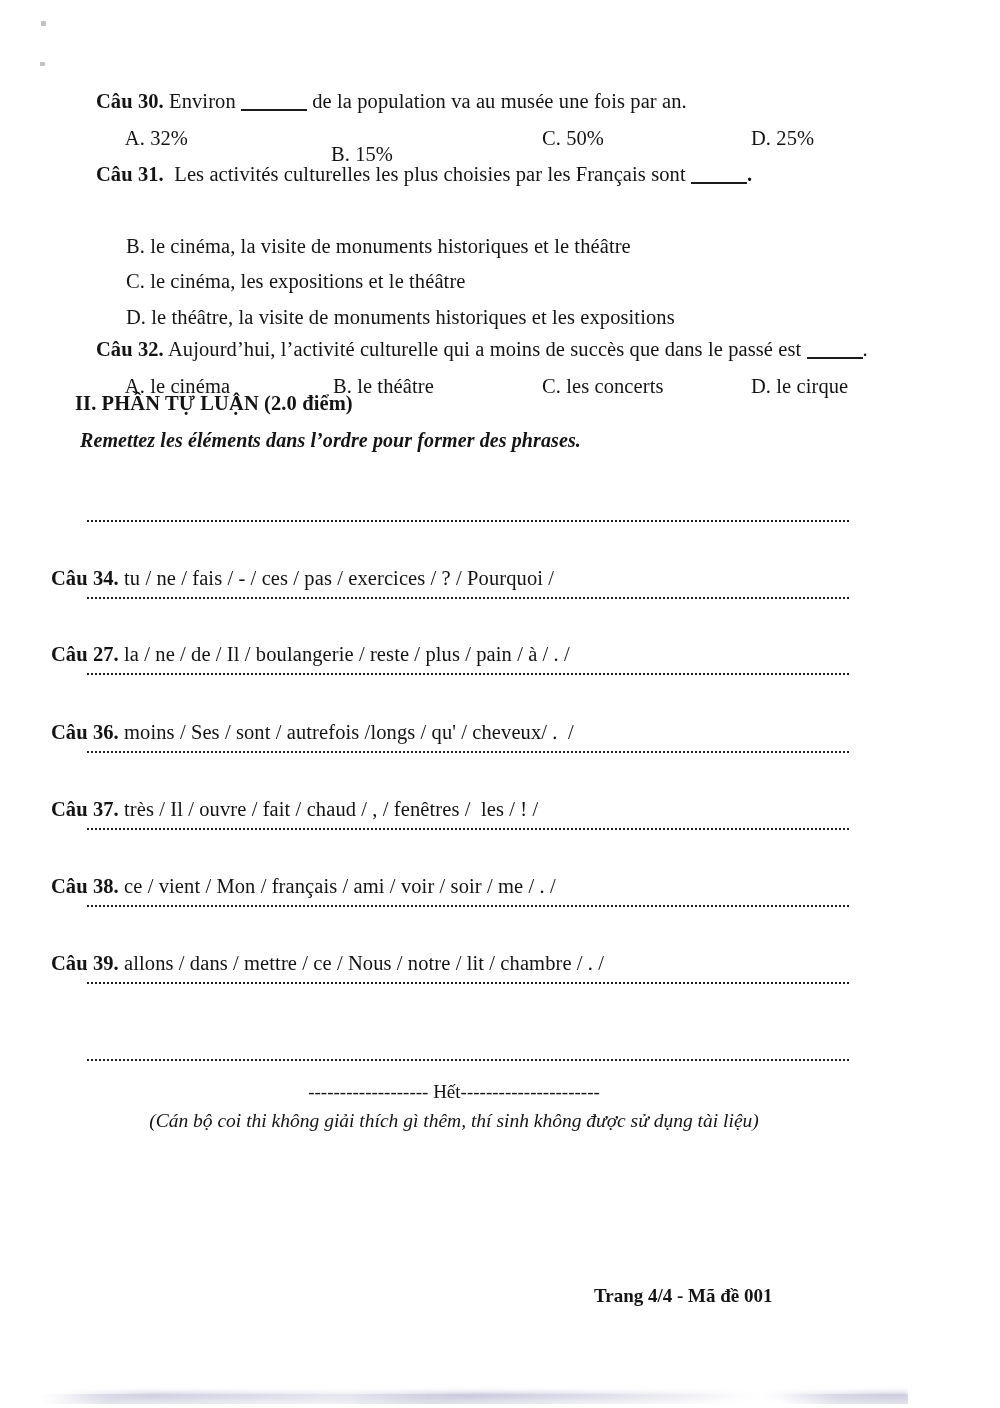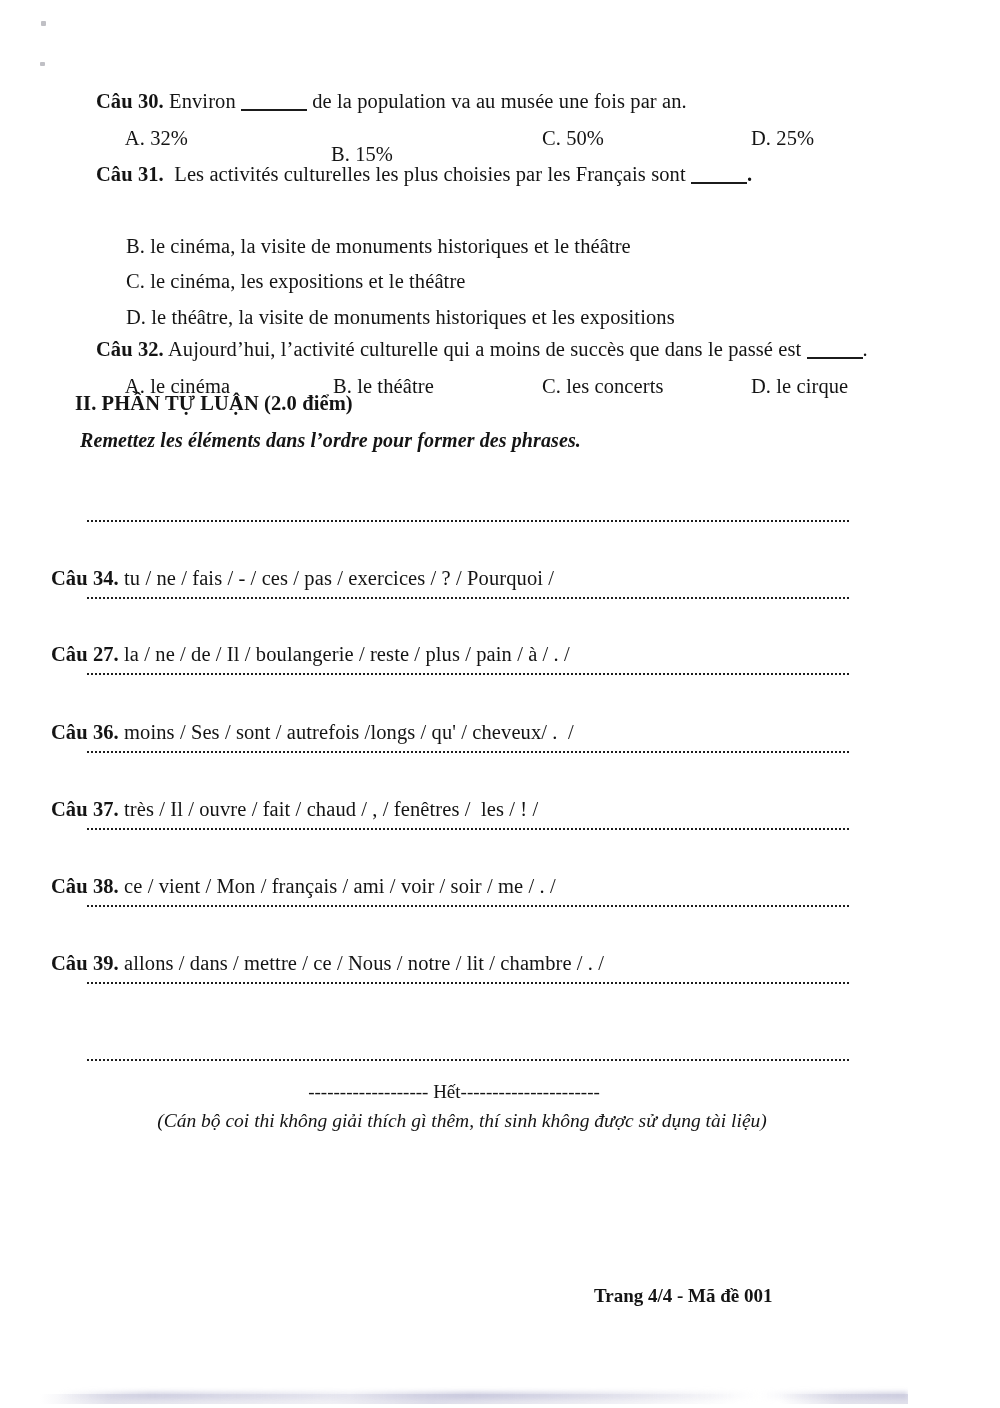--- a/index.html
+++ b/index.html
@@ -112,21 +112,20 @@
     letter-spacing: 0px;
     white-space: pre;
   }
   .footer-note {
     position: absolute;
     width: 100%;
     text-align: center;
     font-style: italic;
     font-size: 19.5px;
     white-space: pre;
-    margin-left: 8px;
   }
   .page-num {
     position: absolute;
     font-size: 19px;
     white-space: pre;
     font-weight: bold;
   }
 
   
   .seal {

